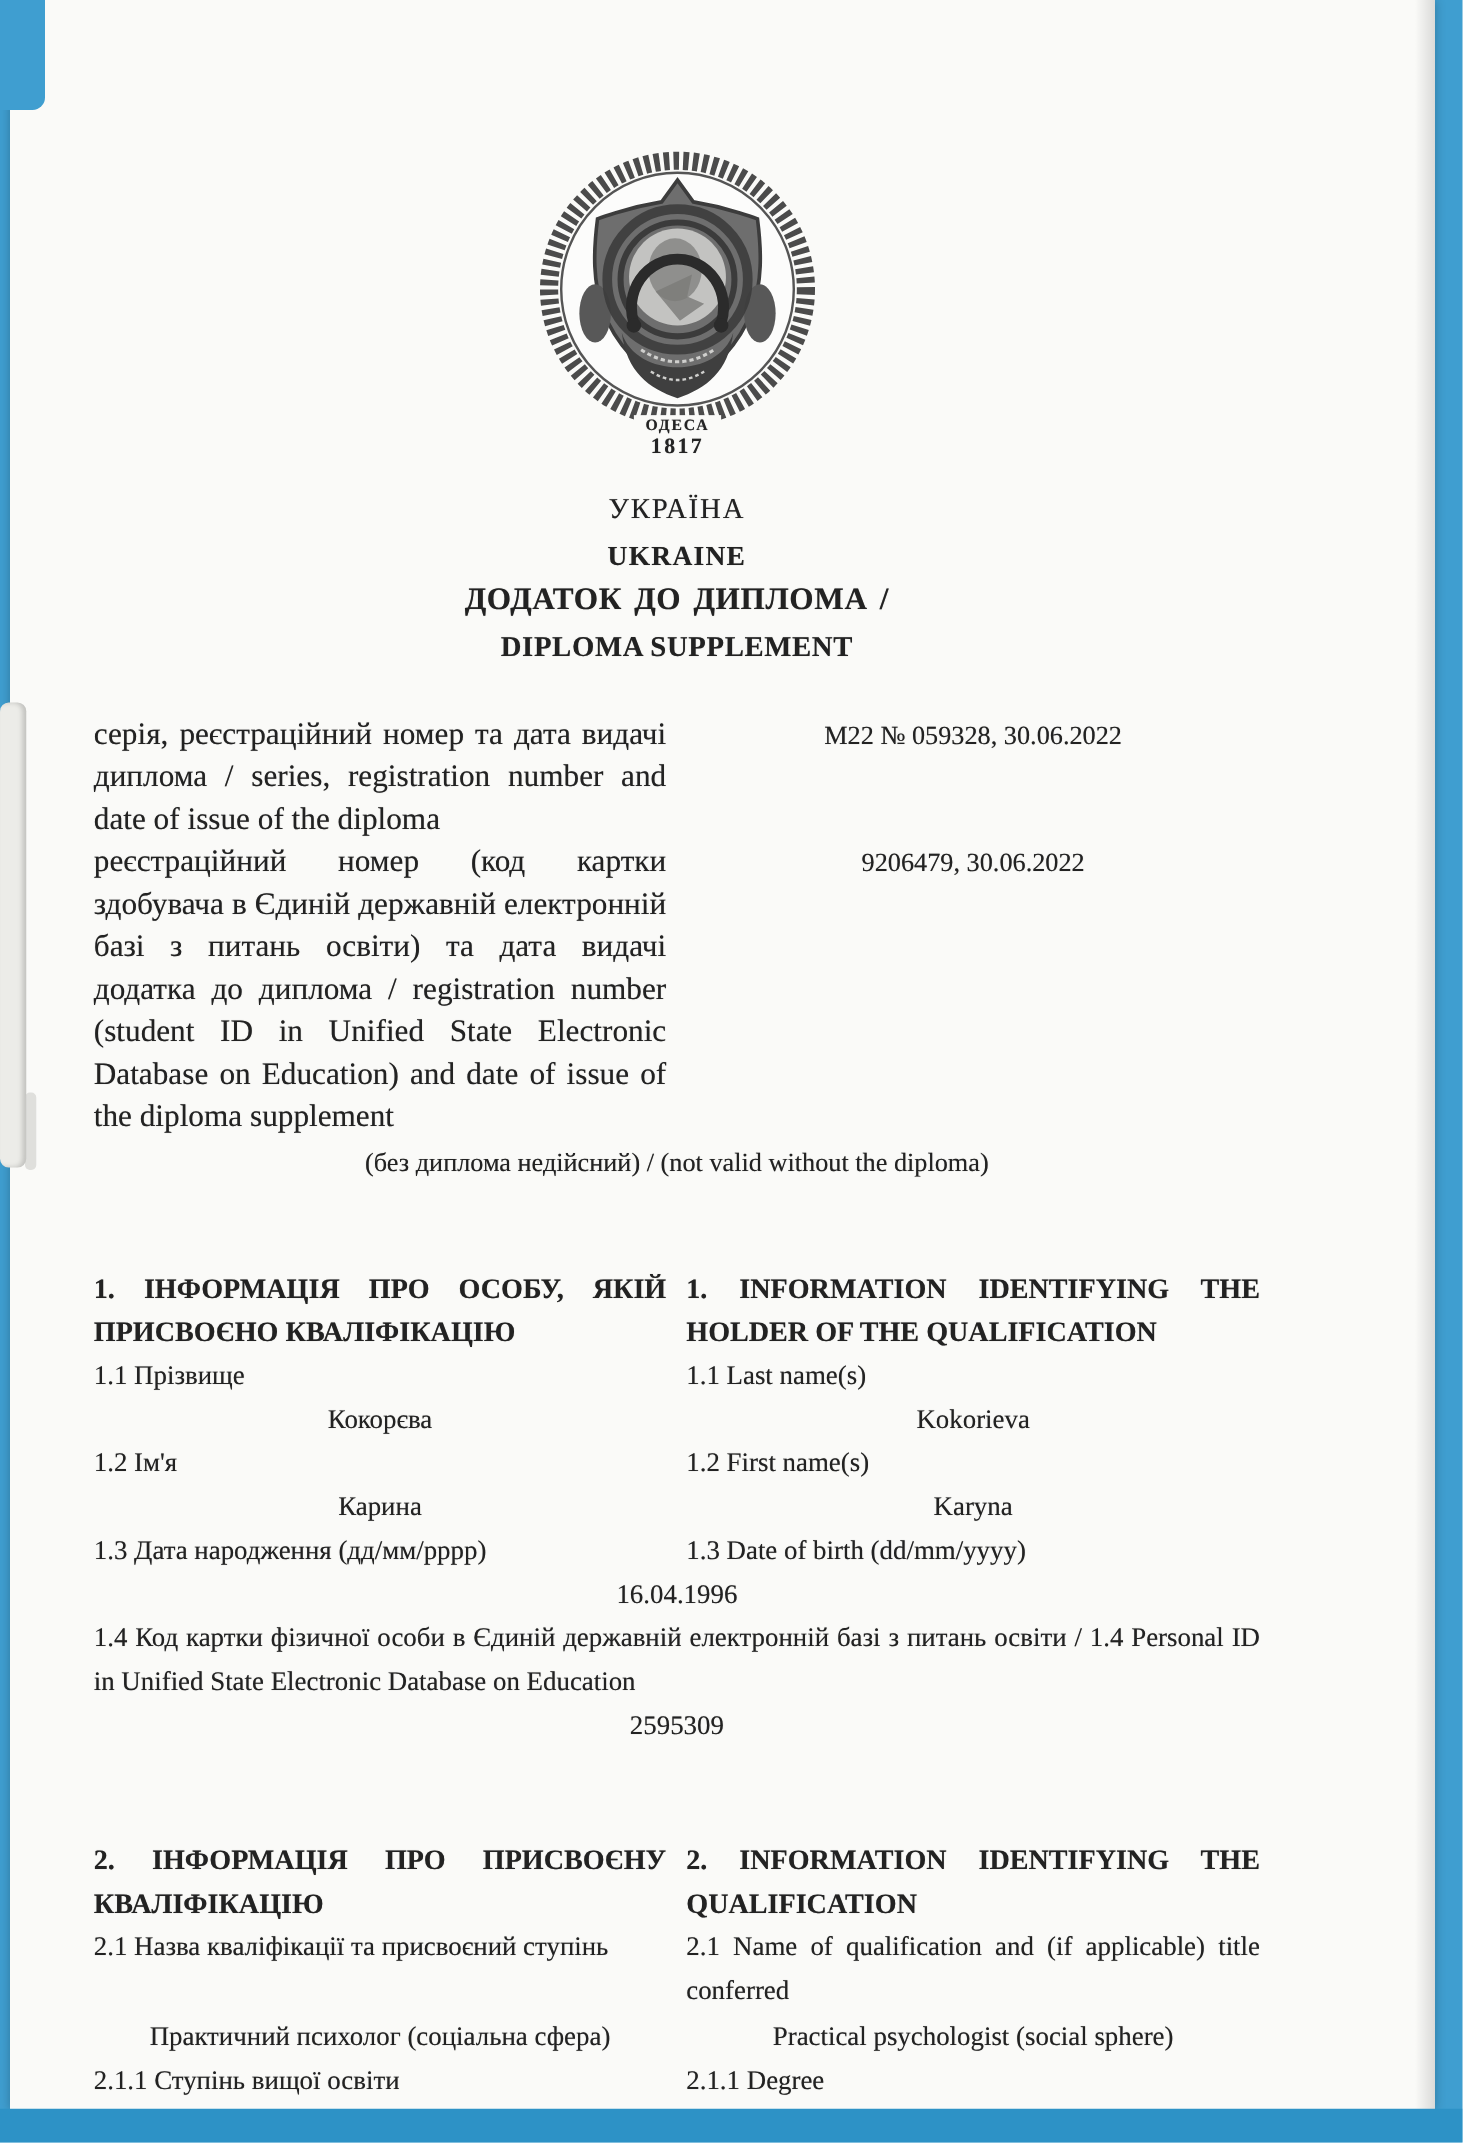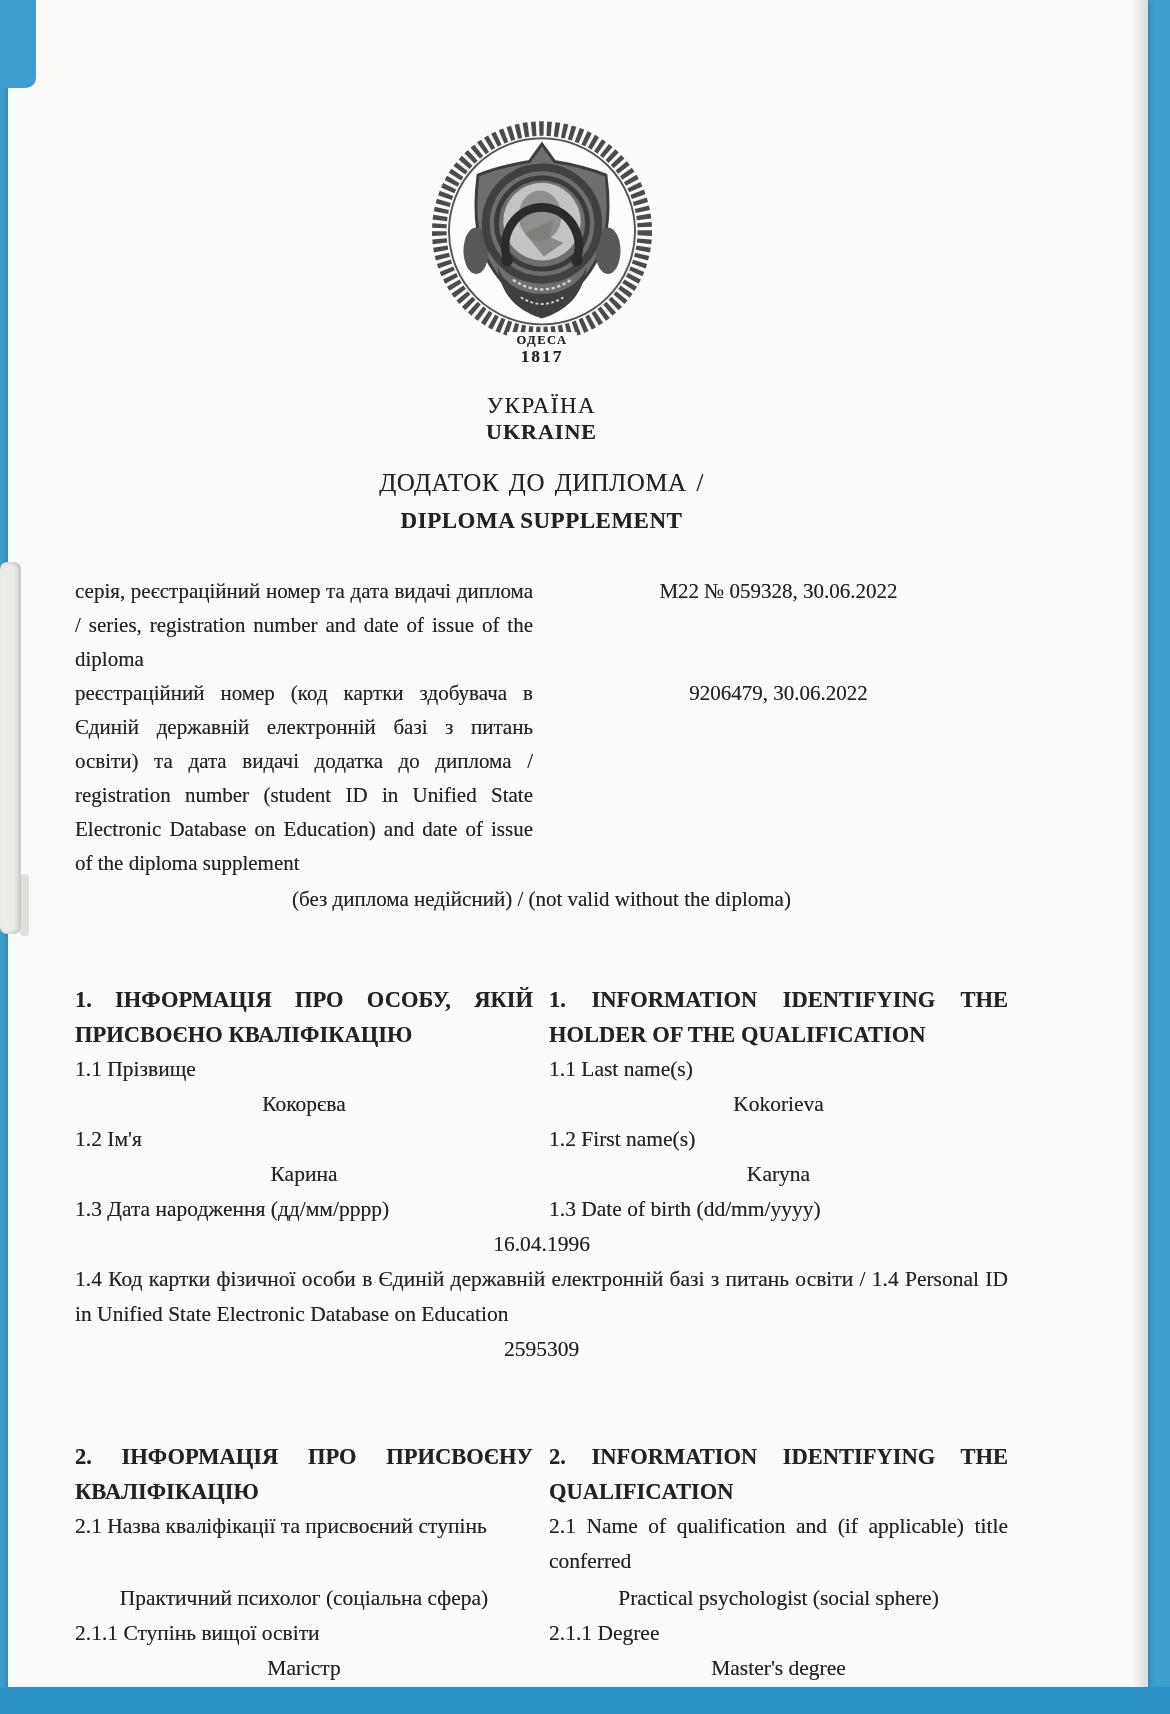--- a/index.html
+++ b/index.html
@@ -40,29 +40,29 @@
     background:#c9c9c5; opacity:.55; border-radius:4px;
   }
   .content {
     position:relative;
     padding: 17px 140px 0 67px;
     text-shadow: 0 0 0.6px rgba(45,45,45,.55);
   }
   .seal-wrap { text-align:center; padding-top:90px; }
   .center { text-align:center; }
   .t-country { font-size:23px; font-weight:normal; letter-spacing:1.5px; margin-top:14px; }
-  .t-country-en { font-size:22px; font-weight:bold; letter-spacing:1px; margin-top:0; }
-  .t-title { font-size:25px; font-weight:normal; letter-spacing:.5px; word-spacing:3px; margin-top:24px; }
+  .t-country-en { font-size:22px; font-weight:bold; letter-spacing:1px; margin-top:12px; }
+  .t-title { font-size:25px; font-weight:bold; letter-spacing:.5px; word-spacing:3px; margin-top:8px; }
   .t-title-en { font-size:23px; font-weight:bold; letter-spacing:.5px; margin-top:11px; }
 
   .row { display:flex; align-items:flex-start; }
   .cl { width:458px; margin-right:16px; flex:none; }
   .cr { flex:1; }
 
-  .lbl { font-size:21px; line-height:34px; text-align:justify; }
+  .lbl { font-size:25px; line-height:34px; text-align:justify; }
   .val { font-size:21px; line-height:34px; text-align:center; }
 
   .reg-block { margin-top:40px; }
   .validity { font-size:21px; line-height:34px; text-align:center; margin-top:2px; }
 
   .section { margin-top:46px; }
   .sec-h { font-size:22.5px; font-weight:bold; line-height:35px; text-align:justify;margin-top:20px; }
   .item { font-size:21.5px; line-height:35px; text-align:justify; }
   .name-val { font-size:21.5px; line-height:35px; text-align:center; }
   .full-just { font-size:21.5px; line-height:35px; text-align:justify; }

